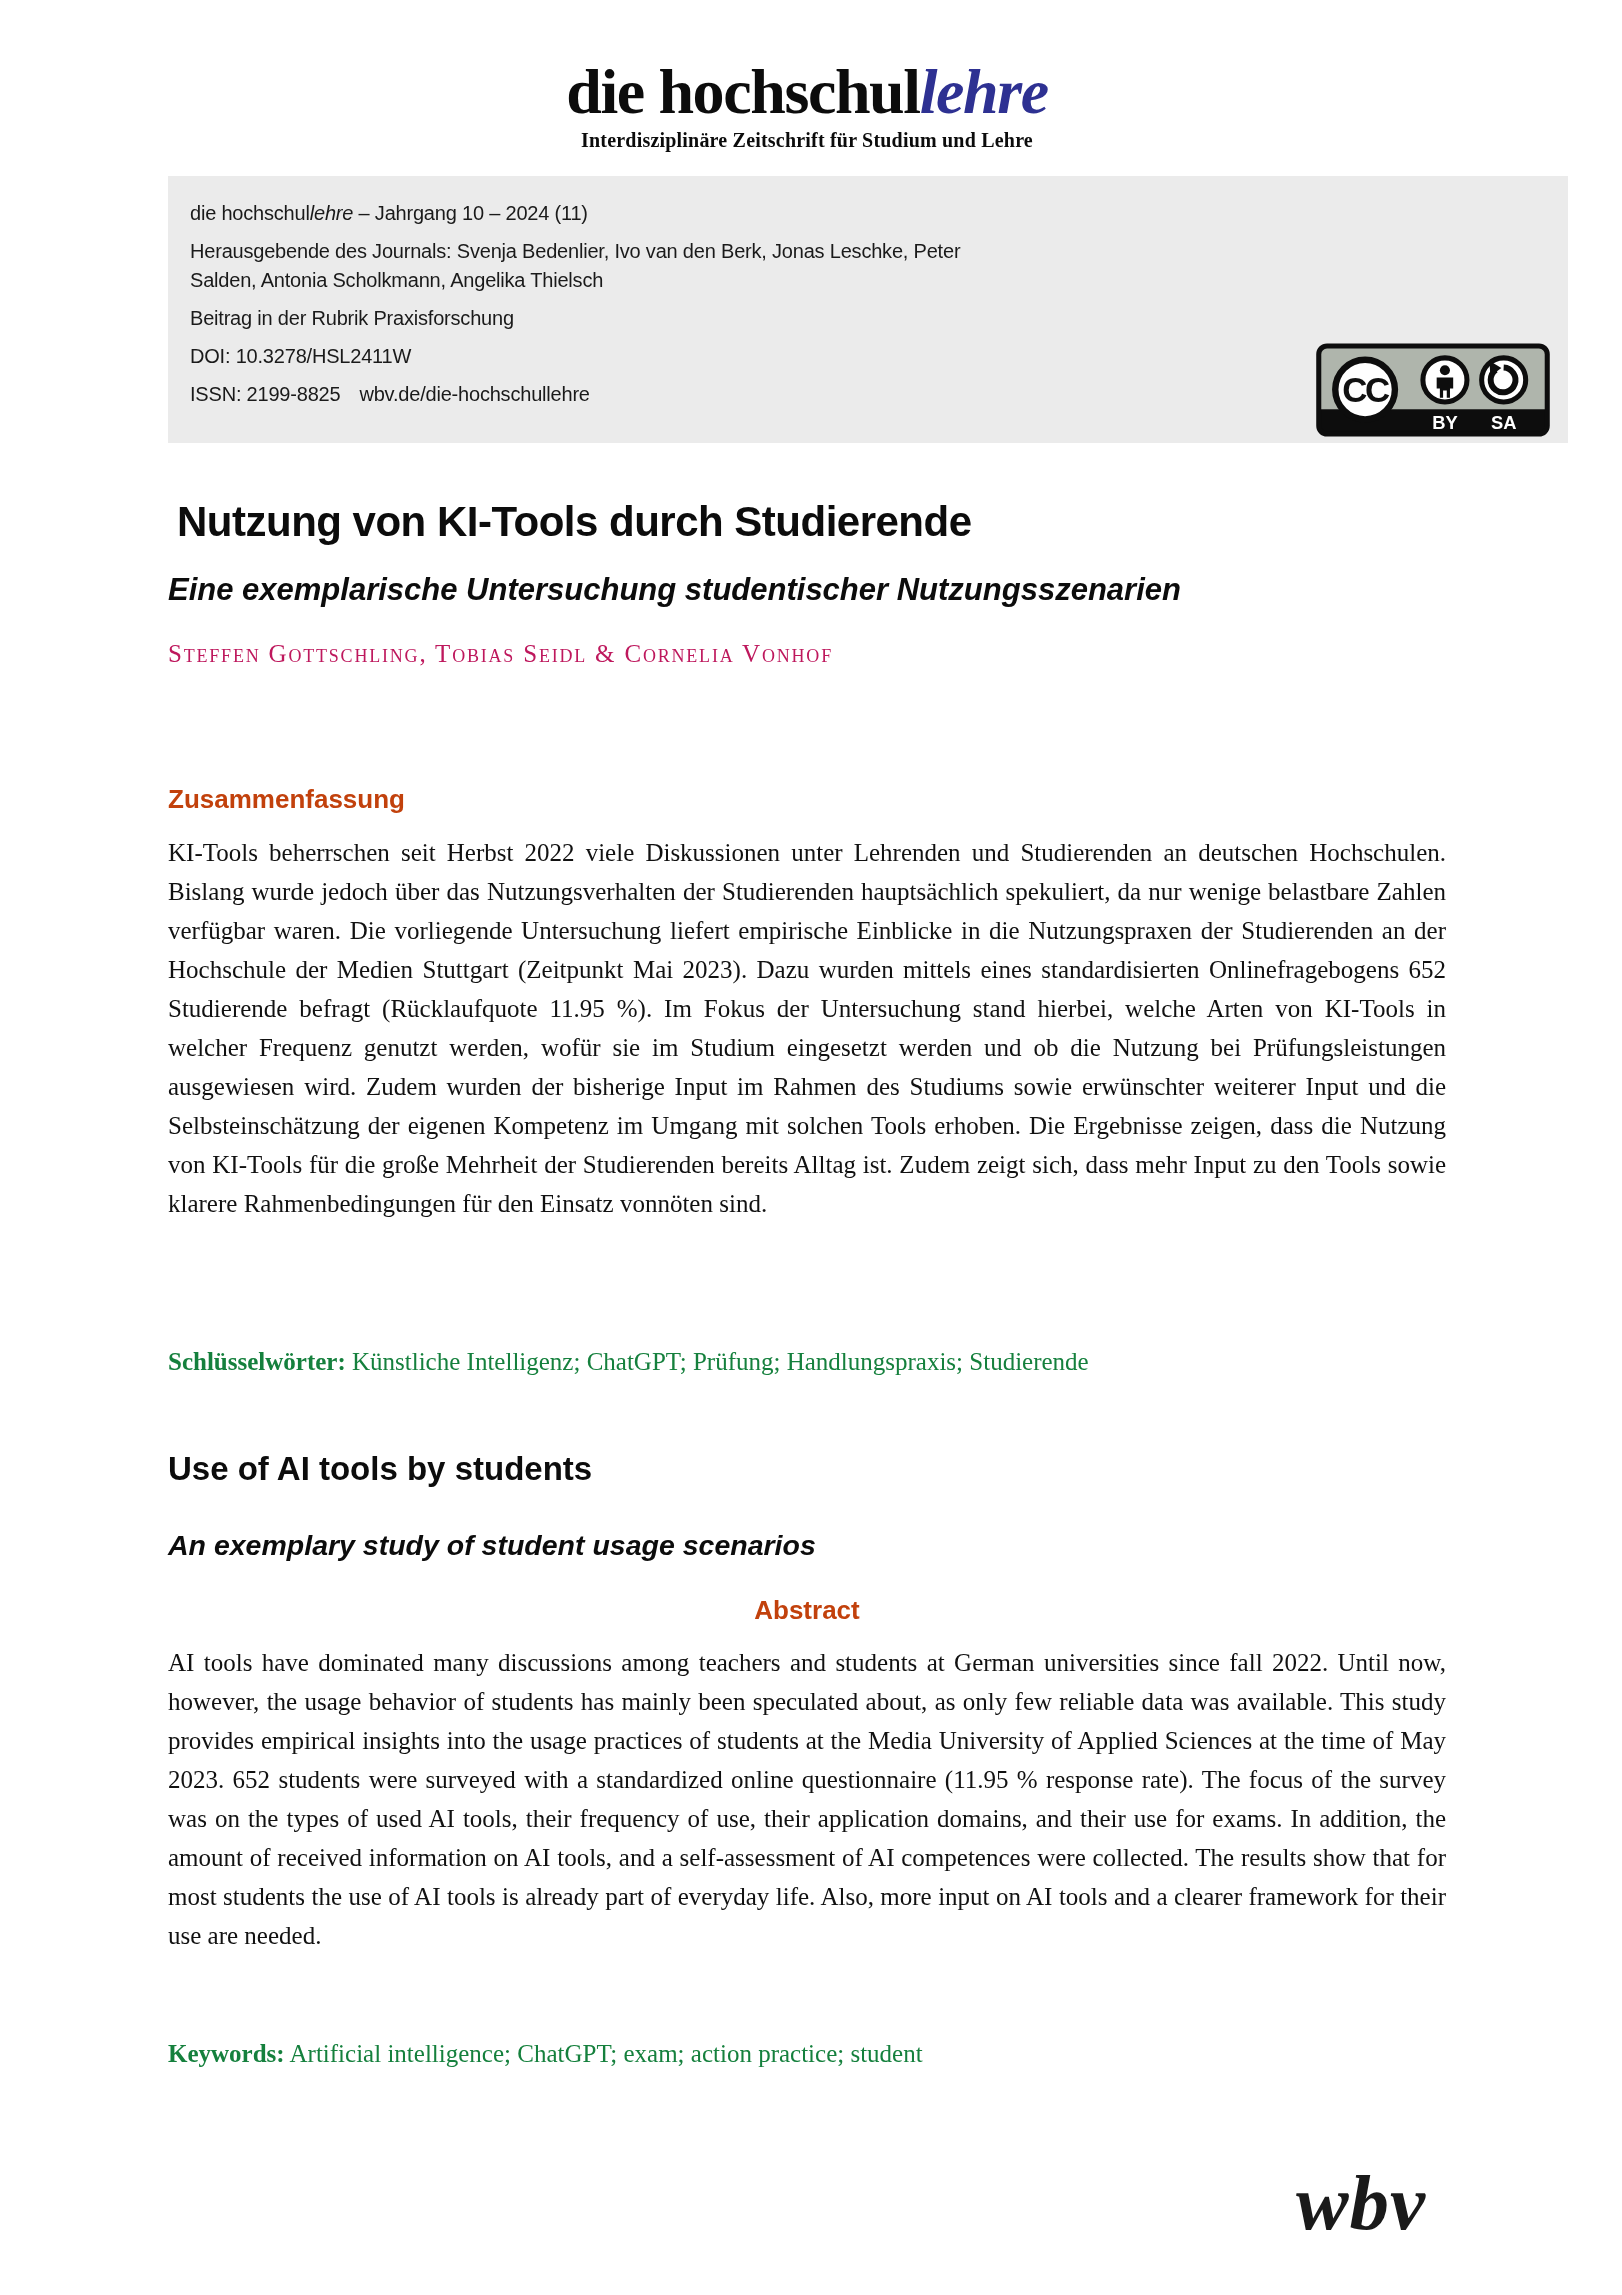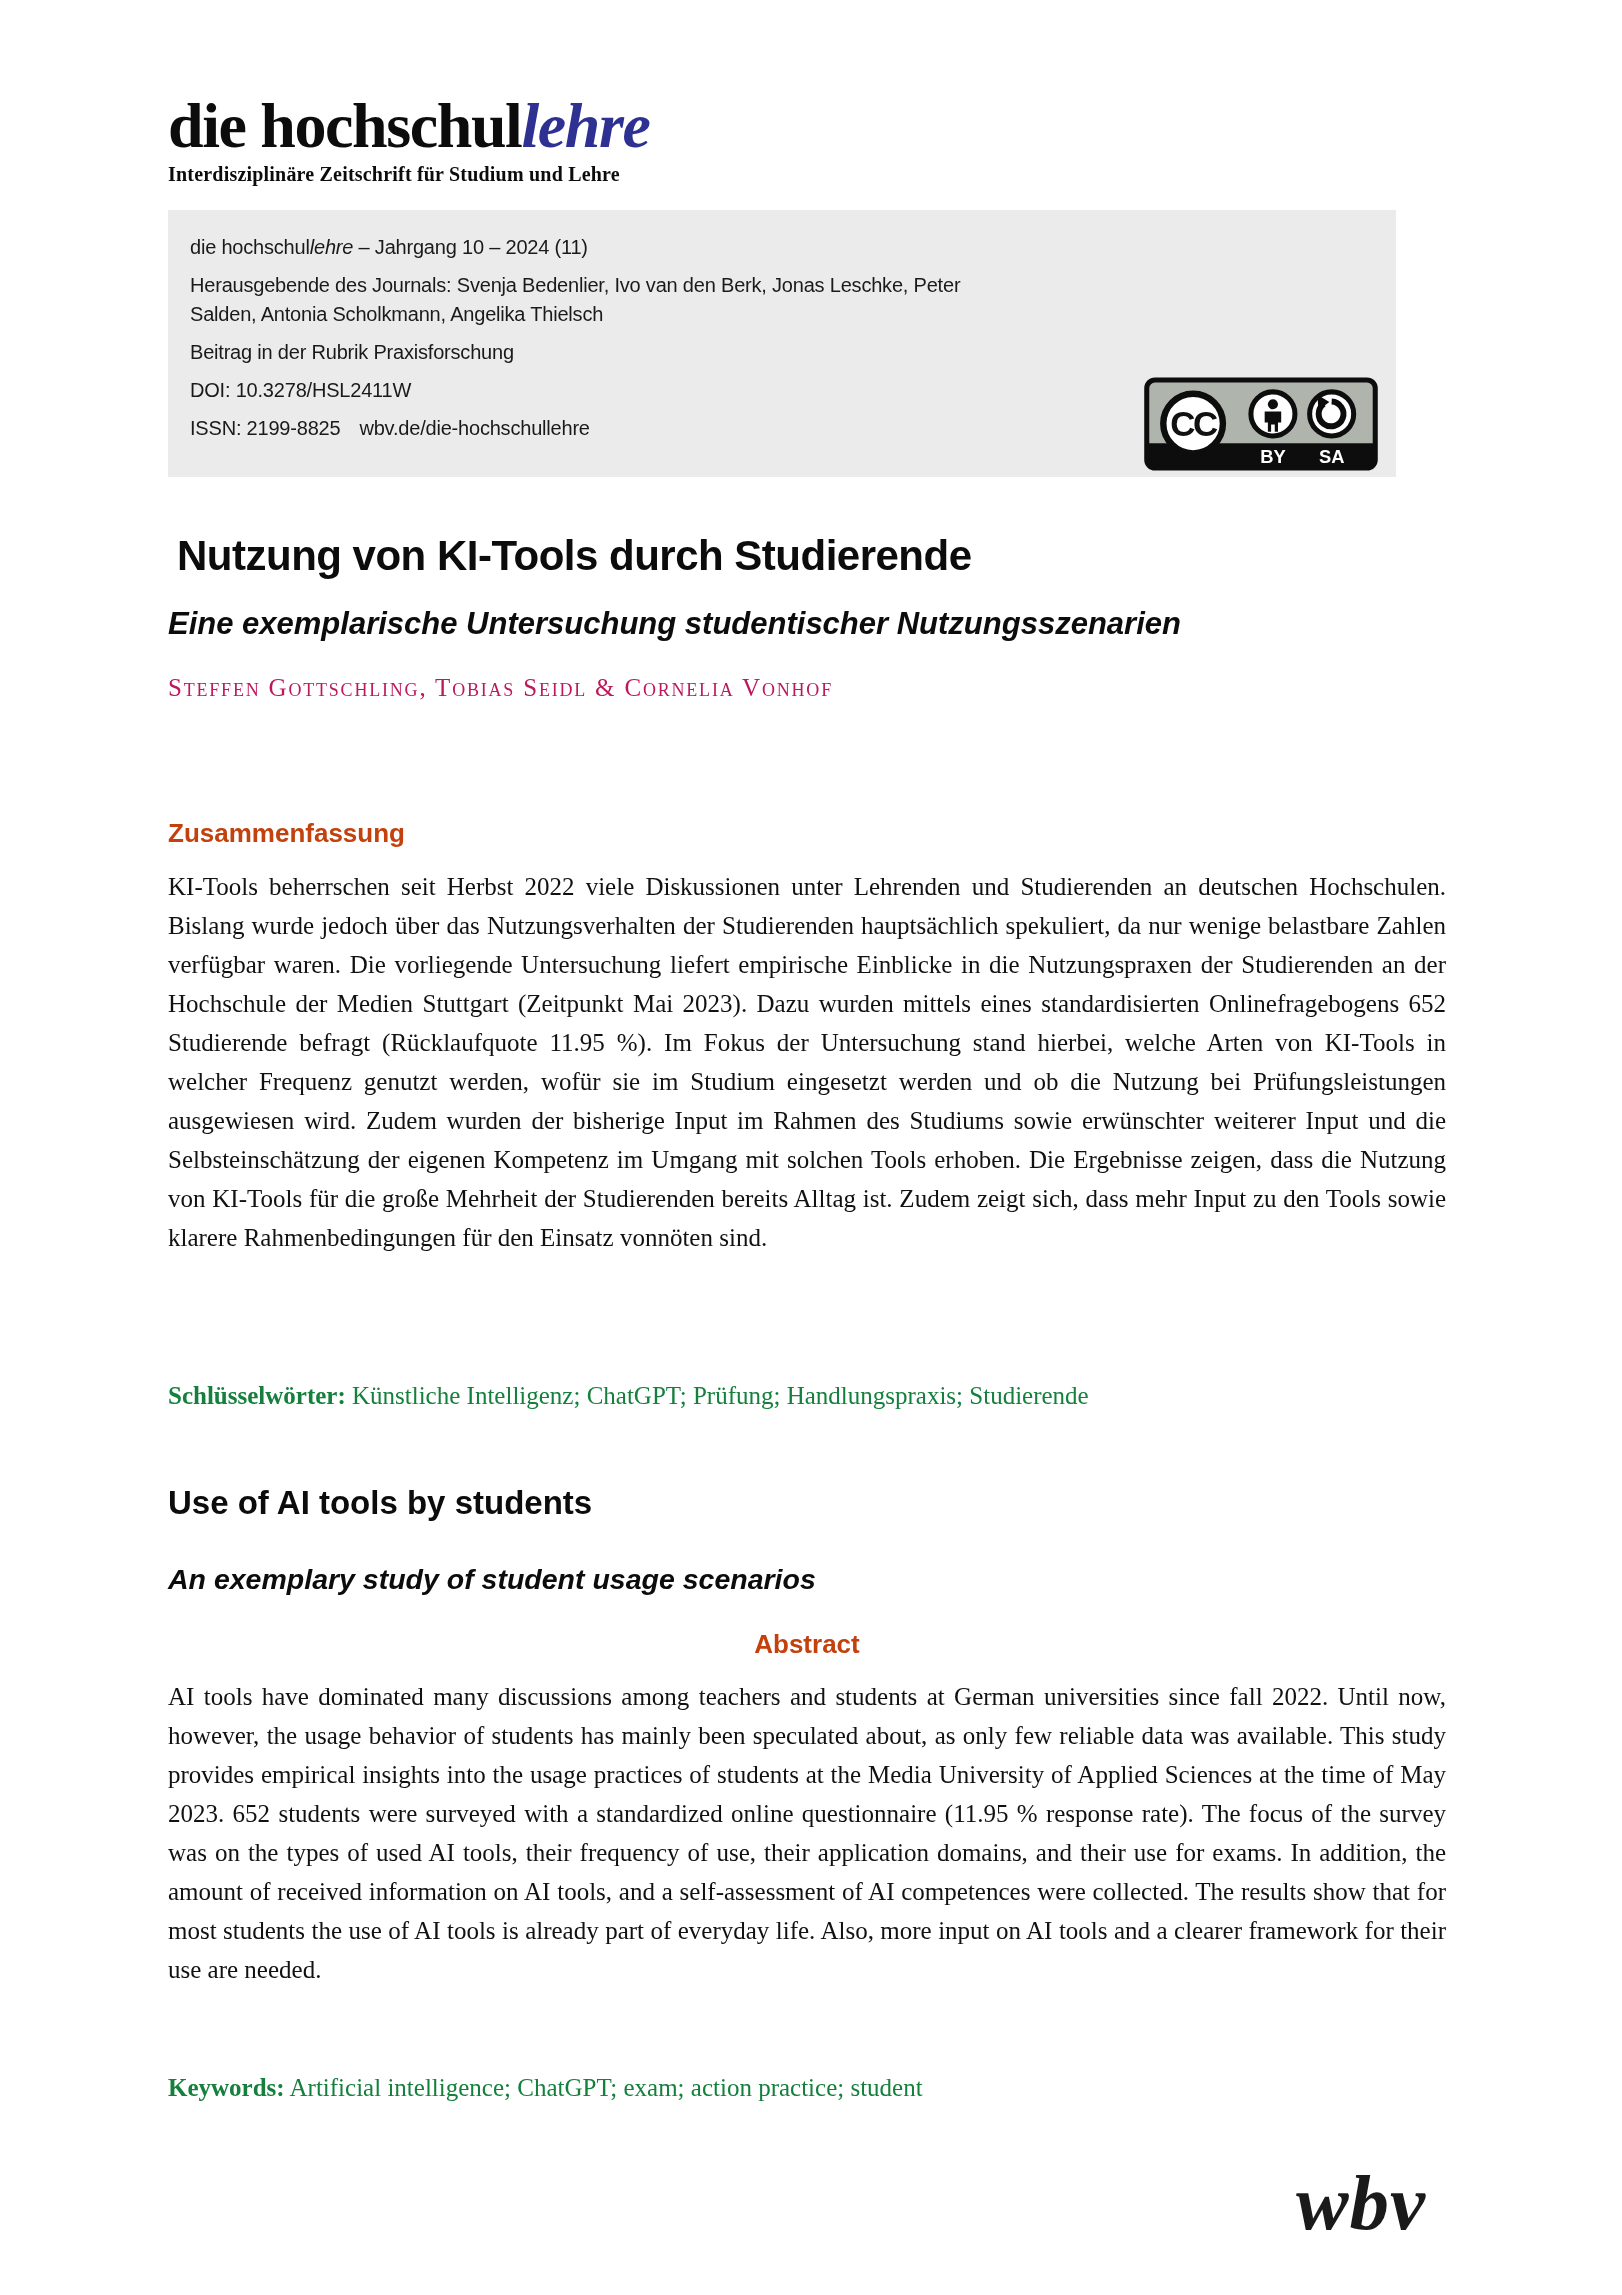--- a/index.html
+++ b/index.html
@@ -8,21 +8,21 @@
     width: 1623px;
     height: 2295px;
     background: #ffffff;
     color: #111111;
     font-family: "Liberation Serif", serif;
     overflow: hidden;
   }
   .content { padding: 0 177px 0 168px; }
 
   
-  .logo { padding-top: 94px; }
+  .logo { padding-top: 60px; text-align: center; }
   .logo-main {
     font-family: "Liberation Serif", serif;
     font-weight: bold;
     font-size: 64px;
     line-height: 1;
     letter-spacing: -1.4px;
     color: #0c0c0c;
     white-space: nowrap;
   }
   .logo-main .logo-blue { color: #2e3192; font-style: italic; }
@@ -32,21 +32,21 @@
     font-size: 20px;
     letter-spacing: 0.2px;
     margin-top: 4.6px;
     color: #0c0c0c;
   }
 
   
   .meta-box {
     position: relative;
     margin-top: 24px;
-    width: 1228px;
+    width: 1400px;
     box-sizing: border-box;
     background: #ebebeb;
     padding: 23px 27.5px 24px 22px;
     font-family: "Liberation Sans", sans-serif;
     font-size: 20px;
     line-height: 29px;
     color: #1a1a1a;
     letter-spacing: -0.2px;
   }
   .meta-box p { margin: 0 0 9.2px 0; }

